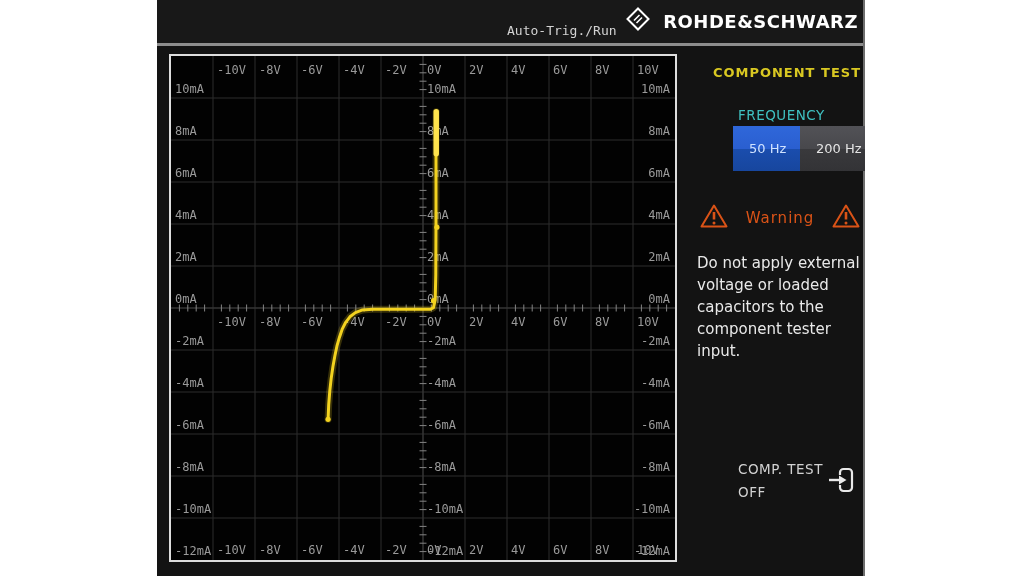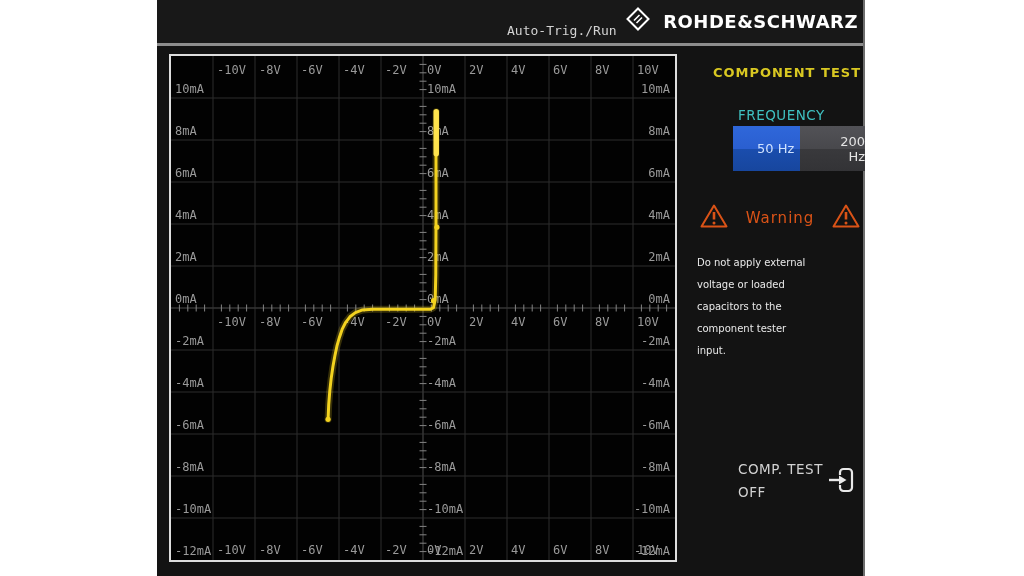--- a/index.html
+++ b/index.html
@@ -22,30 +22,30 @@
             border:2px solid #dedede; background:#020202; }
   
   .panel { position:absolute; left:533px; top:56px; width:175px; height:520px; }
   .panel-title { position:absolute; right:4px; top:9px; color:#d9c822; font-size:13px;
                  font-weight:bold; letter-spacing:1px; white-space:nowrap; }
   .freq-label { position:absolute; left:48px; top:51px; color:#3fc1c1; font-size:13.5px;
                 letter-spacing:0.5px; white-space:nowrap; }
   .freq-group { position:absolute; left:43px; top:70px; width:132px; height:45px; display:flex; }
   .freq-btn { border:none; outline:none; cursor:pointer; font-size:13px;
               font-family:"DejaVu Sans", sans-serif; display:flex; align-items:center;
-              padding-left:24px; }
+              padding-left:16px; }
   .freq-btn.sel { width:67px; background:linear-gradient(#2f67da, #2a5fd0 50%, #1a4dad 52%, #17469e);
                   color:#cfe2ff; }
   .freq-btn.unsel { width:65px; background:linear-gradient(#525257, #48484c 50%, #39393c 52%, #333336);
                     color:#e4e4e4;text-align:right; }
   .warning-row { position:absolute; left:10px; top:147px; width:160px; display:flex;
                  align-items:center; justify-content:space-between; }
   .warning-word { color:#da5317; font-size:15px; letter-spacing:1px; }
   .warning-para { position:absolute; left:7px; top:196px; width:168px; color:#e9e9e9;
-                  font-size:10px; line-height:22px; }
+                  font-size:15px; line-height:22px; }
   .comp-test { position:absolute; left:48px; top:402px; width:130px; display:flex;
                align-items:center; gap:4px; background:none; border:none; cursor:pointer; }
   .ct-lines { color:#d2d2d2; font-size:13.5px; letter-spacing:0.5px; line-height:23px;
               text-align:left; font-family:"DejaVu Sans", sans-serif; }
 </style>
 </head>
 <body>
 
 <div class="window">
 

